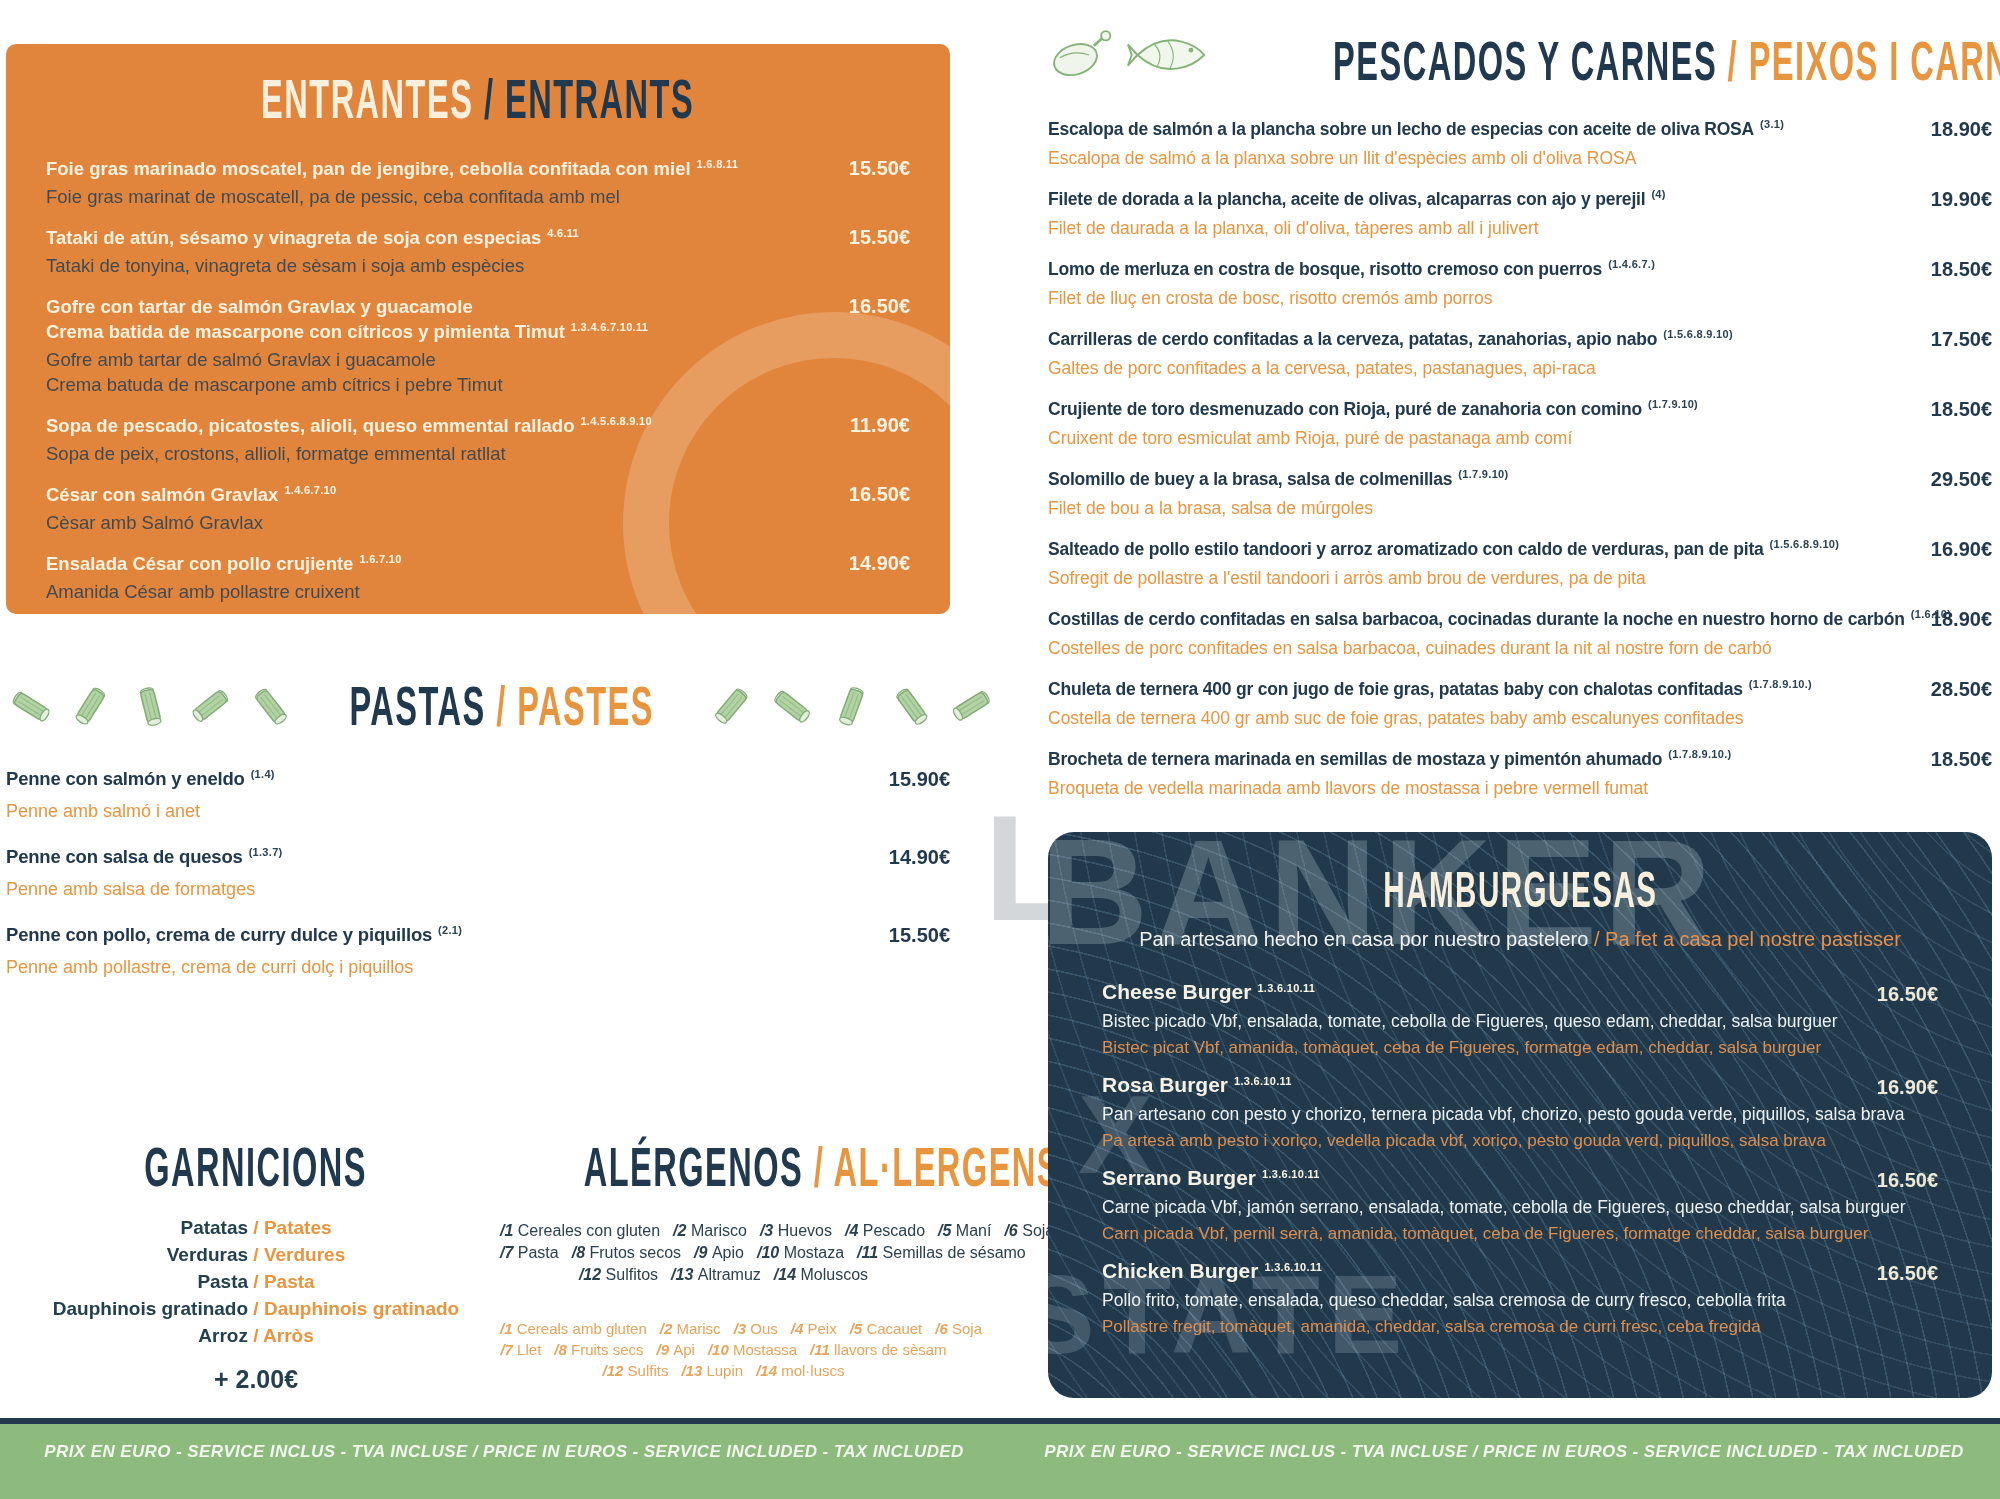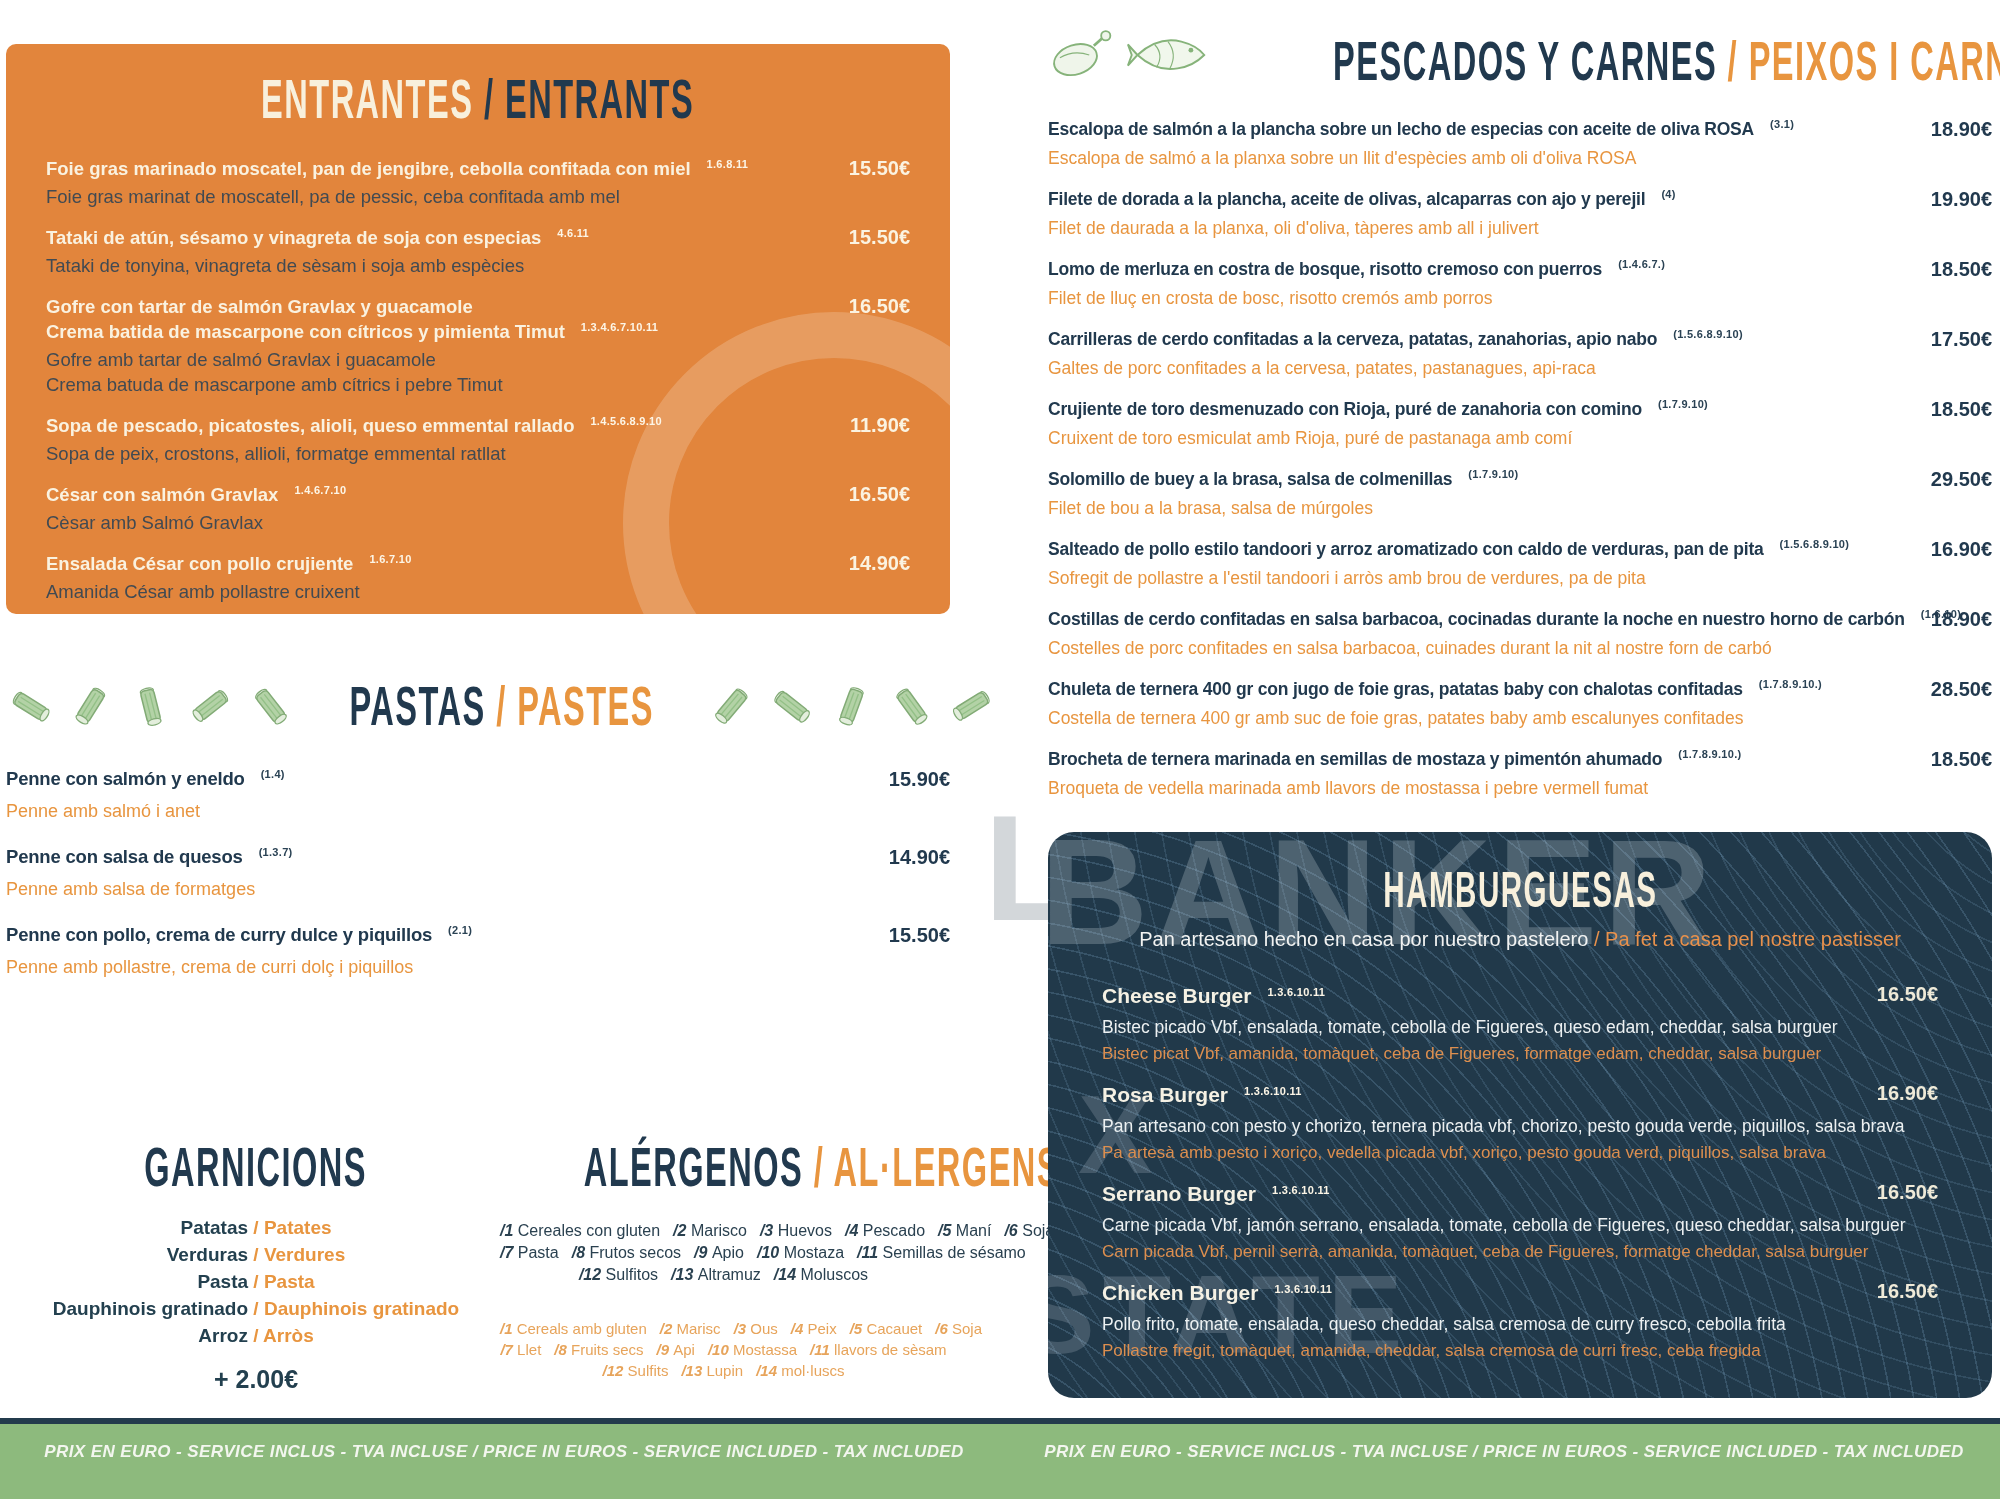--- a/index.html
+++ b/index.html
@@ -8,21 +8,21 @@
 
   
   .disp{display:inline-block;font-weight:700;letter-spacing:2px;white-space:nowrap;
         transform:scale(0.74,1.26);transform-origin:center;}
   .disp-lg{font-size:44px;line-height:54px;}
   .disp-md{font-size:40px;line-height:50px;}
   .h-cream{color:#F8F0DC;}
   .h-navy{color:var(--navy,#21394E);}
   .h-orange{color:var(--orange_text,#E8953F);}
 
-  .alg{font-size:11px;font-weight:700;position:relative;top:-7px;margin-left:16px;letter-spacing:.3px;}
+  .alg{font-size:11px;font-weight:700;position:relative;top:-7px;margin-left:6px;letter-spacing:.3px;}
   .sup-cream{color:#FDF6E7;}
   .sup-navy{color:#2A4254;}
 
   
   #entrantes-box{position:absolute;left:6px;top:44px;width:944px;height:570px;
     background:var(--orange,#E2853C);border-radius:10px;box-sizing:border-box;
     padding:28px 40px 20px 40px;overflow:hidden;}
   #entrantes-box .panel-inner{position:relative;z-index:1;}
   .c-arc{position:absolute;right:-95px;bottom:-120px;width:330px;height:330px;border-radius:50%;
     border:46px solid rgba(252,243,228,0.22);z-index:0;}
@@ -85,21 +85,21 @@
   .wm-x{left:30px;top:238px;font-size:112px;color:rgba(205,215,225,0.20);}
   .wm-state{left:-28px;top:418px;font-size:112px;letter-spacing:8px;color:rgba(205,215,225,0.20);}
   #wm-page-l{position:absolute;left:984px;top:782px;font-size:150px;font-weight:700;
     color:rgba(130,140,150,0.35);z-index:0;pointer-events:none;}
   .burg-ttl{text-align:center;margin-bottom:14px;}
   .burg-sub{text-align:center;font-size:20px;margin-bottom:30px;white-space:nowrap;}
   .sub-es{color:#F2F3F2;}
   .sub-sep,.sub-ca{color:#E8914C;}
   .burg-item{margin-bottom:13px;}
   .burg-top{display:flex;justify-content:space-between;align-items:flex-start;}
-  .burg-name{font-weight:700;font-size:21px;color:#F5F1E4;line-height:29px;}
+  .burg-name{font-weight:700;font-size:21px;color:#F5F1E4;line-height:22px;}
   .burg-price{color:#EFEAD8;font-weight:700;font-size:20px;line-height:27px;}
   .burg-es{color:#EDF1F2;font-size:17.5px;line-height:27px;white-space:nowrap;}
   .burg-ca{color:var(--burger_ca,#DD8F4F);font-size:17px;line-height:26px;white-space:nowrap;}
 
   
   #footer{position:absolute;left:0;top:1418px;width:2000px;height:81px;}
   .f-line{height:6px;background:var(--footer_navy,#233B4C);}
   .f-bar{height:75px;background:var(--footer_green,#8DBA7D);display:flex;align-items:flex-start;}
   .f-text{width:50%;text-align:center;color:#F3F6EF;font-style:italic;font-weight:700;
           font-size:17px;letter-spacing:.4px;margin-top:18px;padding-left:8px;}

